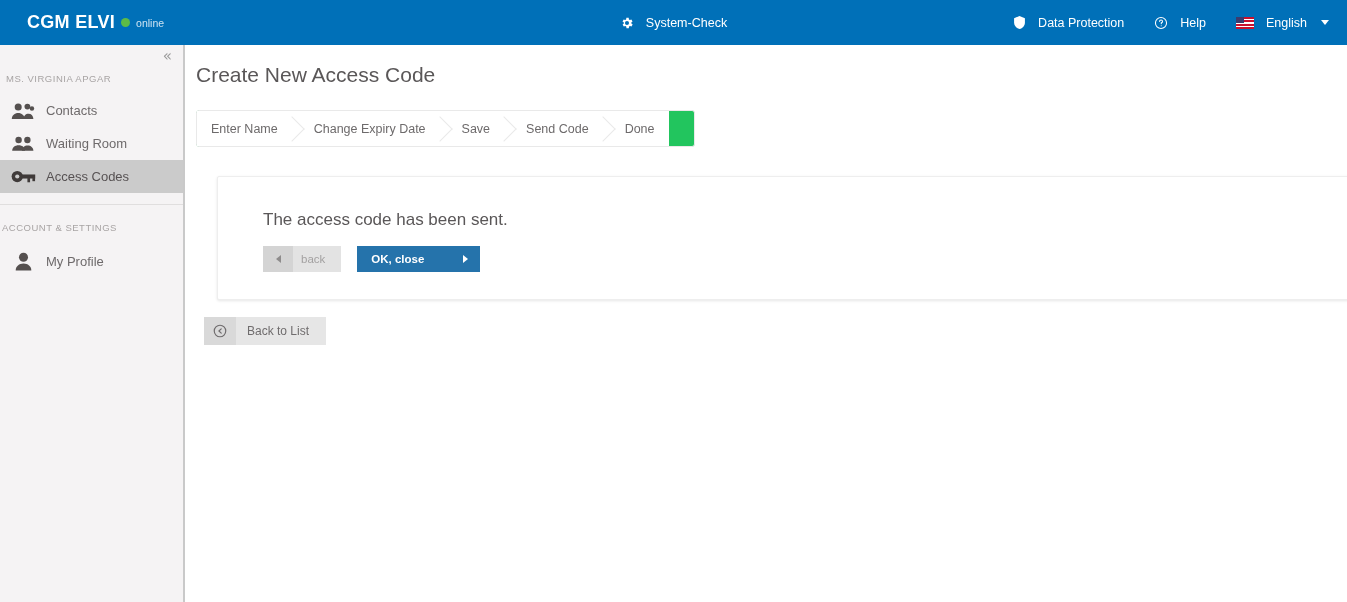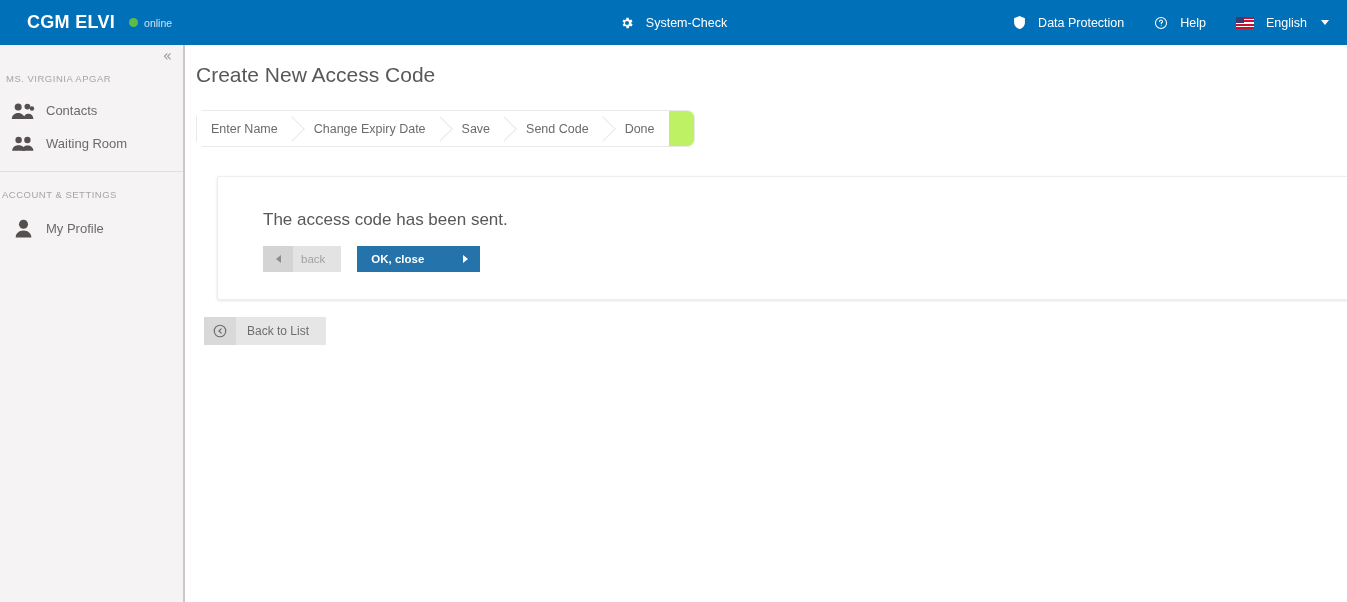--- a/index.html
+++ b/index.html
@@ -19,21 +19,21 @@
     color: #ffffff;
   }
   .brand {
     margin-left: 27px;
     font-size: 18px; font-weight: bold;
     letter-spacing: 0.3px;
     color: #ffffff;
   }
   .status-wrap {
     display: flex; align-items: center;
-    margin-left: 14px;
+    margin-left: 6px;
   }
   .status-dot {
     width: 9px; height: 9px; border-radius: 50%;
     background: #5dbb46; display: inline-block;
   }
   .status-label {
     margin-left: 6px; font-size: 10.5px;
     color: #cde4f3;
   }
   .topbar-center {
@@ -127,22 +127,22 @@
     font-weight: normal;
     margin: 18px 0 0 9px;
   }
 
   
   .steps {
     margin: 23px 0 0 9px;
     display: flex; align-items: stretch;
     height: 37px; width: 499px;
     border: 1px solid #e9e9e9;
-    border-radius: 8px;
-    background: #bef264;
+    border-radius: 3px;
+    background: #22c55e;
   }
   .step {
     position: relative;
     display: flex; align-items: center; justify-content: center;
     font-size: 12.5px; color: #6d6a6b;
     background: #ffffff;
     cursor: pointer;
     padding: 0 14px;
   }
   .step + .step { padding-left: 22px; }
@@ -312,20 +312,32 @@
       <svg width="24" height="16" viewBox="0 0 30 20" fill="#55504f">
         <circle cx="9.5" cy="5" r="4"></circle>
         <circle cx="20.5" cy="5" r="4"></circle>
         <path d="M1.5 18.5c0-4.2 3.4-6.8 8-6.8s8 2.6 8 6.8z"></path>
         <path d="M13.5 18.5c.4-4 3.4-6.5 7.3-6.5 4 0 6.9 2.5 7.2 6.5z"></path>
       </svg>
     </span>
     <span class="side-label">Waiting Room</span>
   </div>
 
+  <div class="side-item active">
+    <span class="side-icon">
+      <svg width="25" height="15" viewBox="0 0 32 18" fill="#3f3a39">
+        <circle cx="8" cy="9" r="7.2"></circle>
+        <circle cx="8" cy="9" r="2.7" fill="#cbcbcb"></circle>
+        <rect x="13" y="6.4" width="18" height="5.2"></rect>
+        <rect x="21" y="11" width="3.4" height="5.4"></rect>
+        <rect x="27.4" y="11" width="3.4" height="4"></rect>
+      </svg>
+    </span>
+    <span class="side-label">Access Codes</span>
+  </div>
 
   <div class="side-divider"></div>
 
   <div class="sec2-label">ACCOUNT &amp; SETTINGS</div>
 
   <div class="side-item">
     <span class="side-icon">
       <svg width="17" height="19" viewBox="0 0 20 22" fill="#55504f">
         <circle cx="10" cy="6" r="5.3"></circle>
         <path d="M0.8 21.5c0-5 4.1-8.2 9.2-8.2s9.2 3.2 9.2 8.2z"></path>

